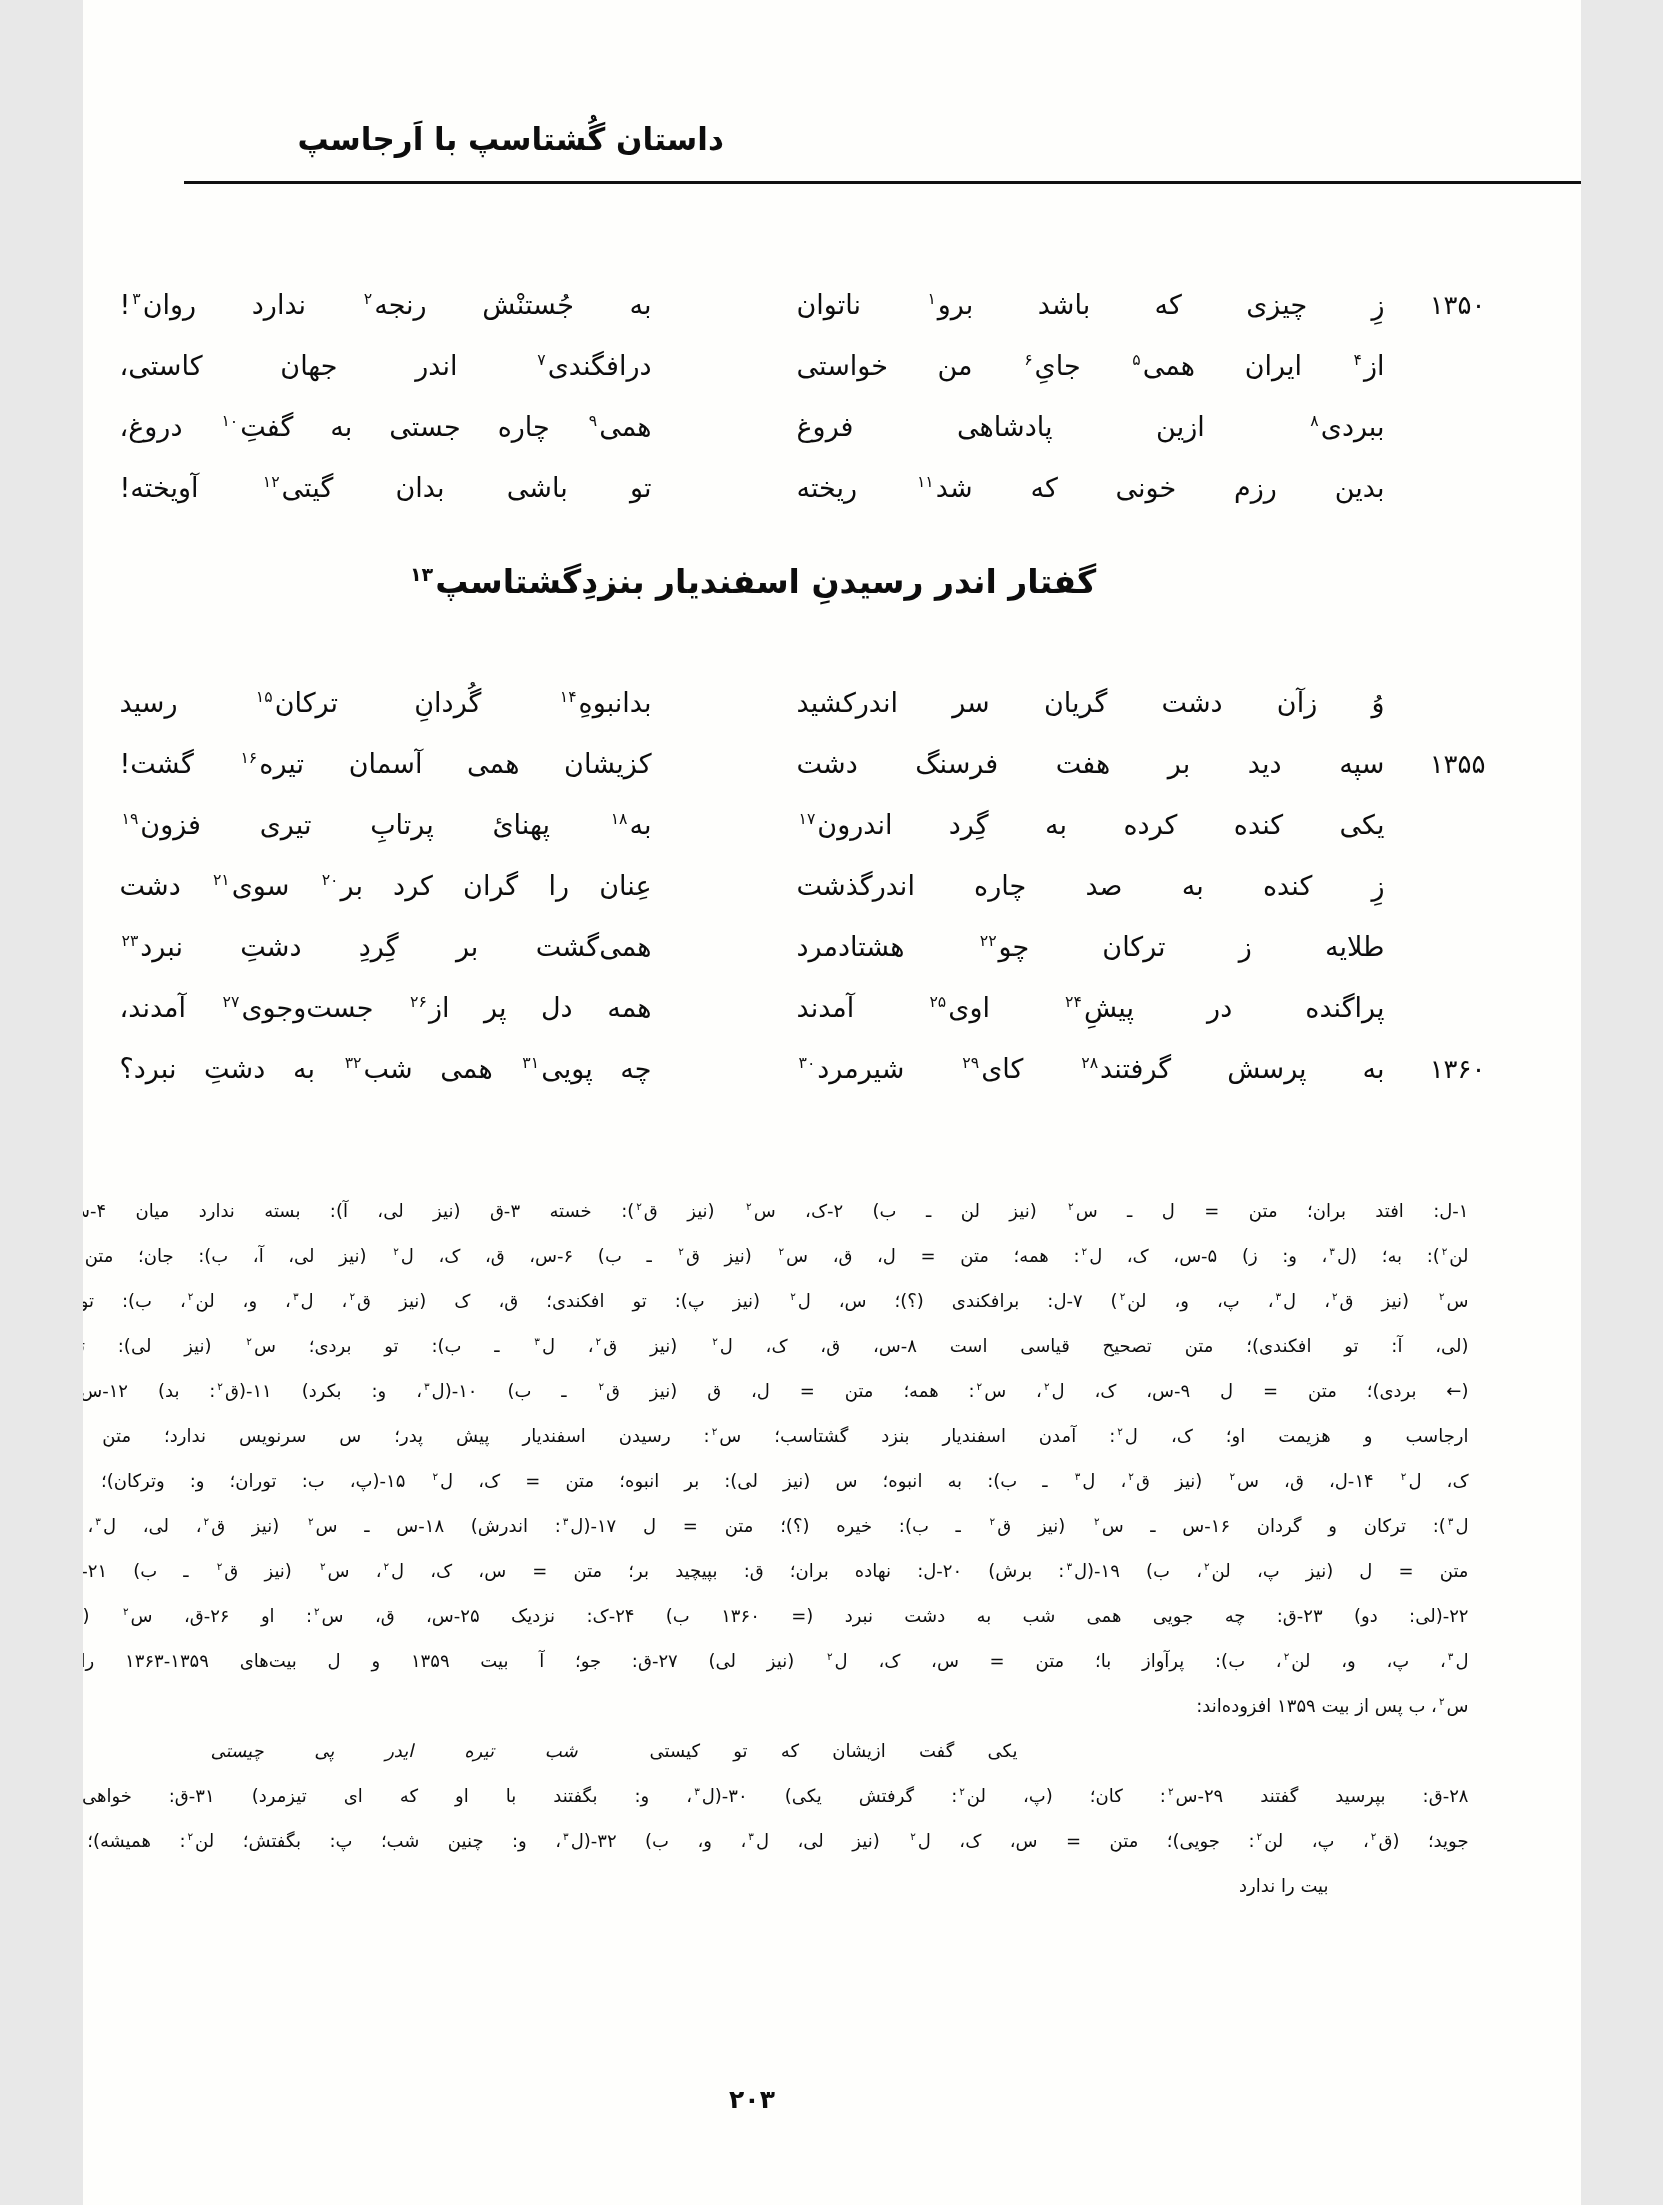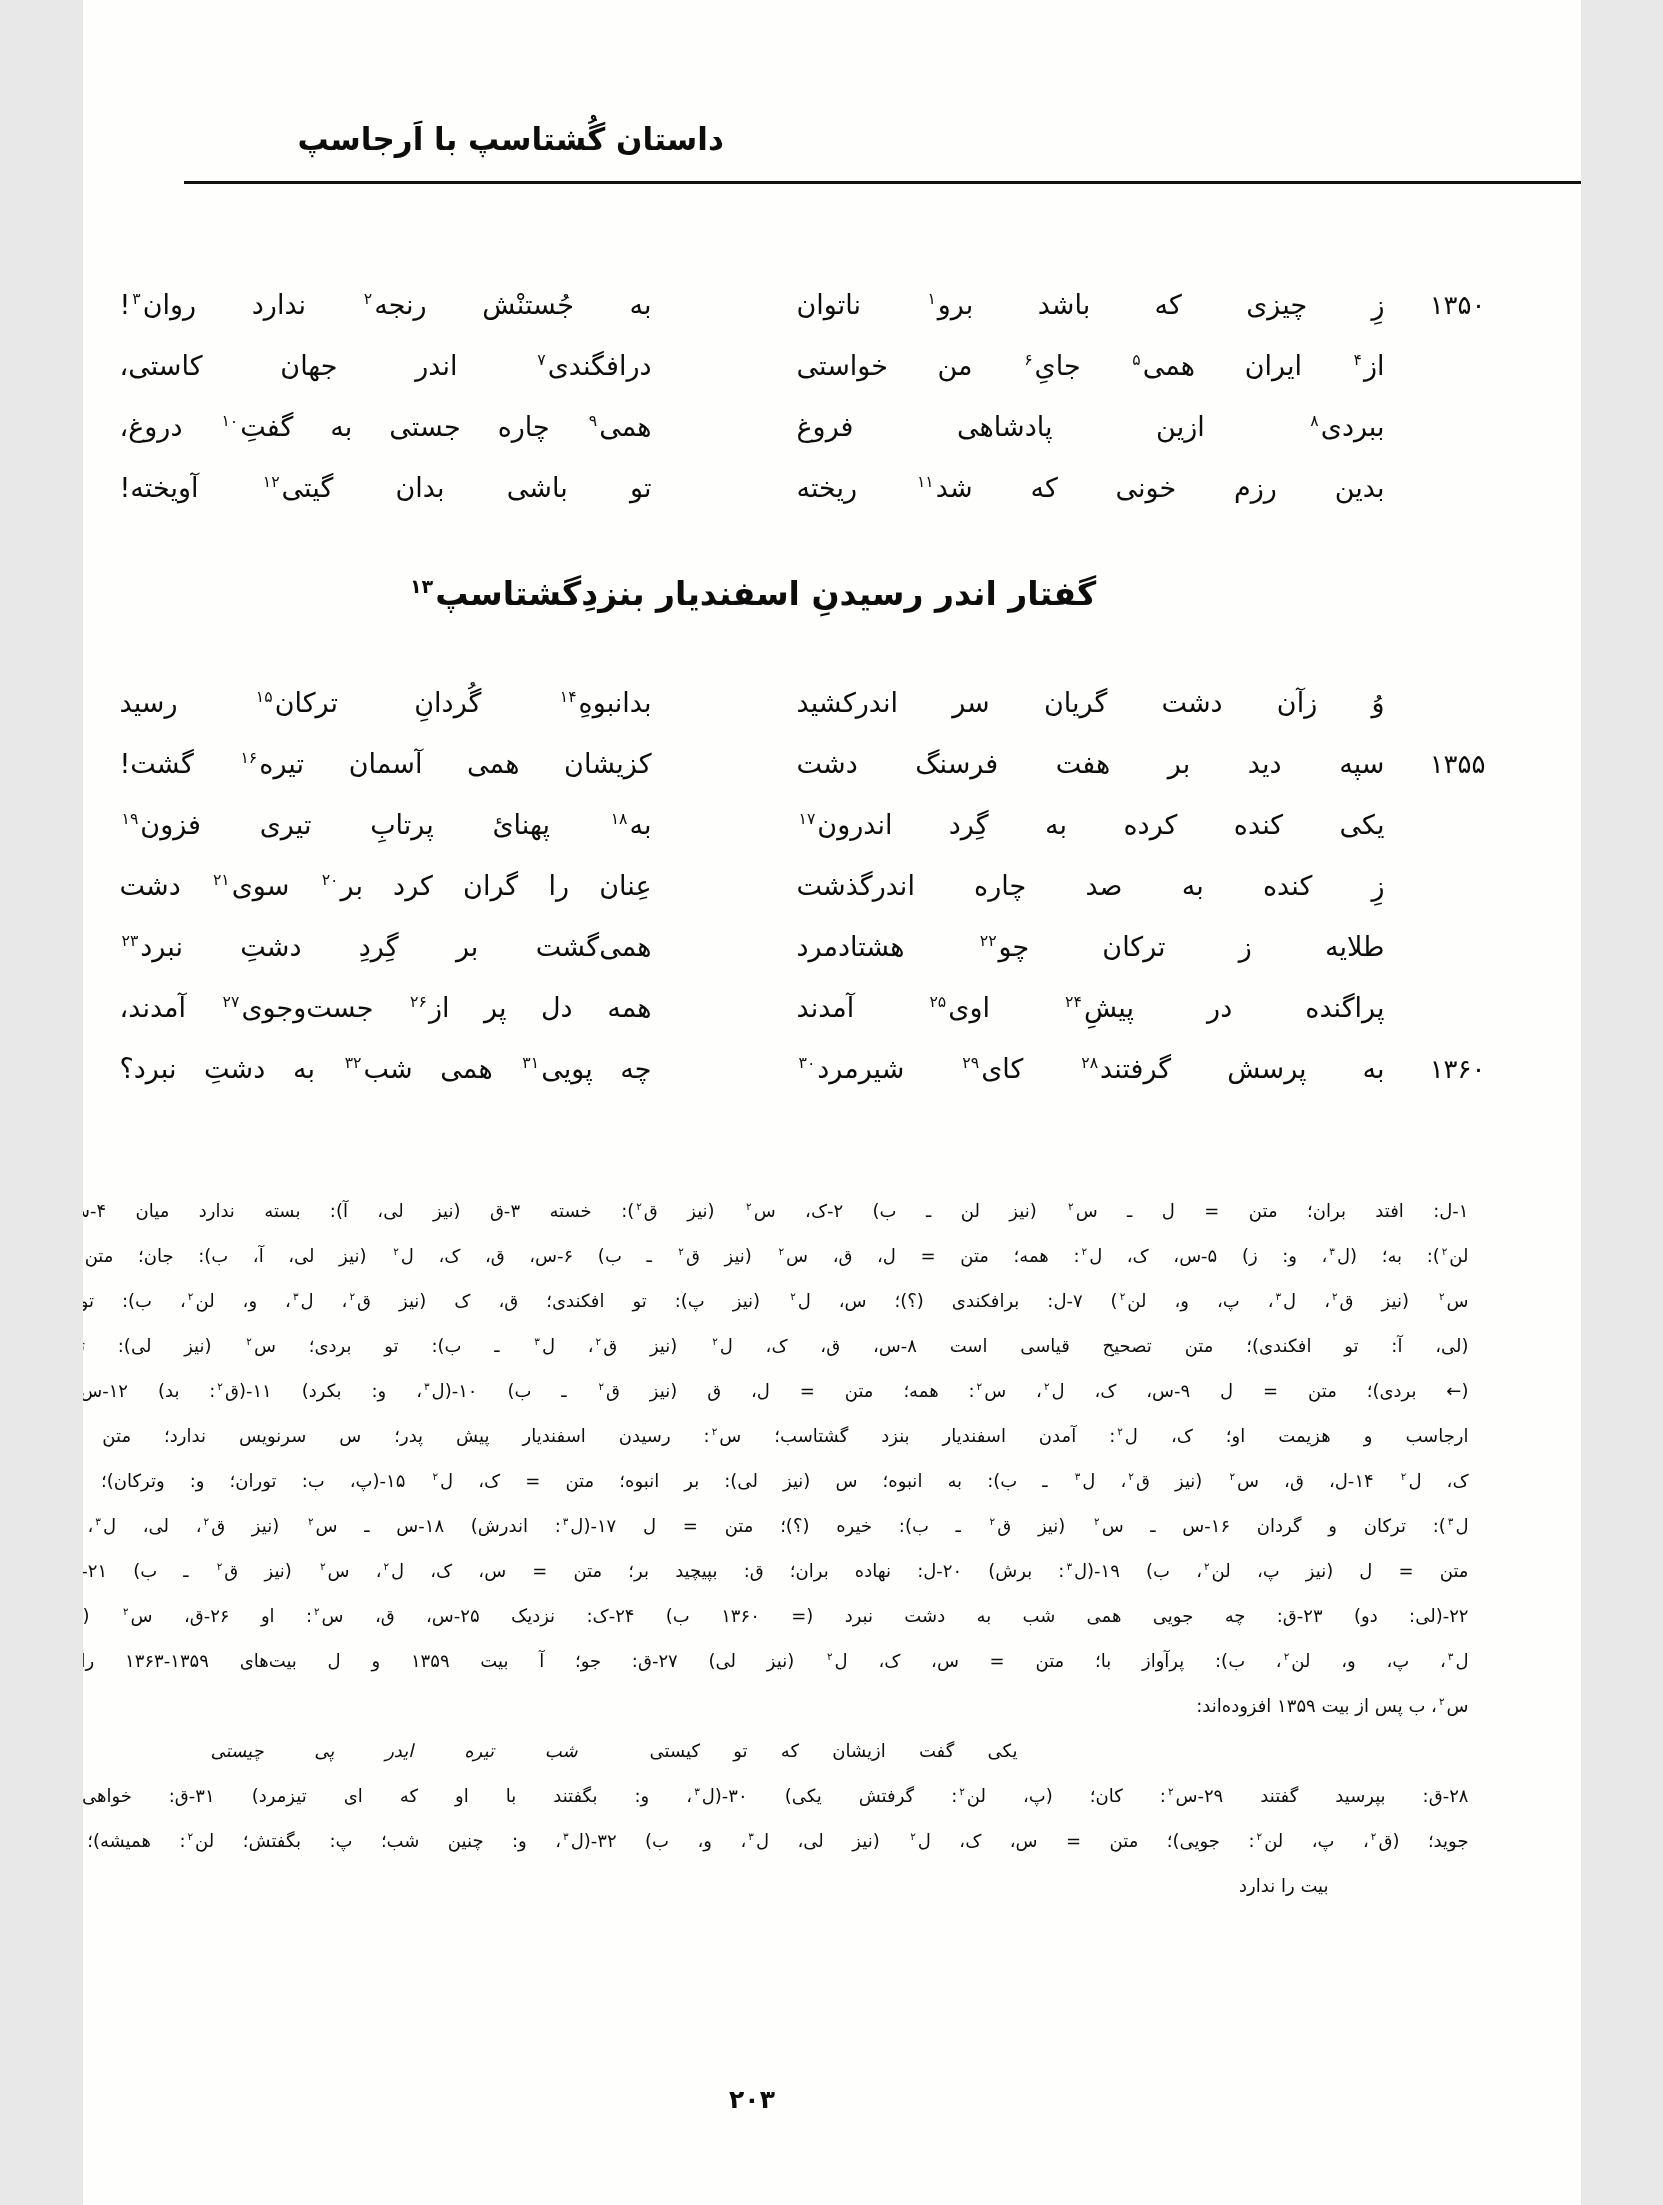--- a/index.html
+++ b/index.html
@@ -46,21 +46,20 @@
   .vgap{flex:none;width:145px;}
   .hemi-second{width:532px;}
   .section-heading{
     position:absolute;
     top:562px;
     right:95px;
     width:1467px;
     text-align:center;
     font-size:33px;
     font-weight:700;
-    margin-top:12px;
   }
   .footnotes{
     position:absolute;
     top:1188px;
     right:112px;
     width:1467px;
     font-size:18px;
   }
   .fline{
     height:45px;

